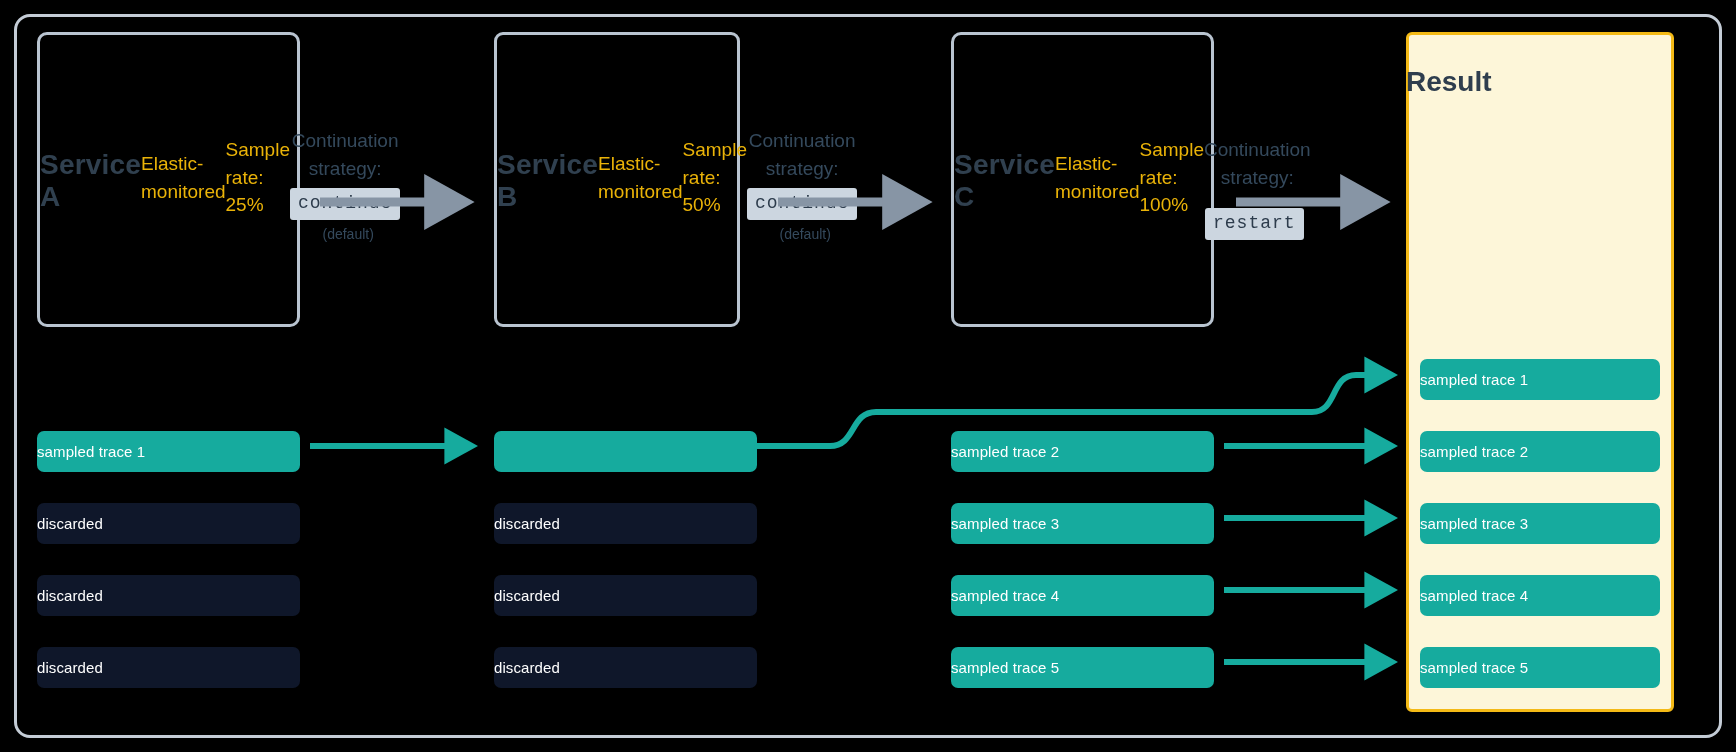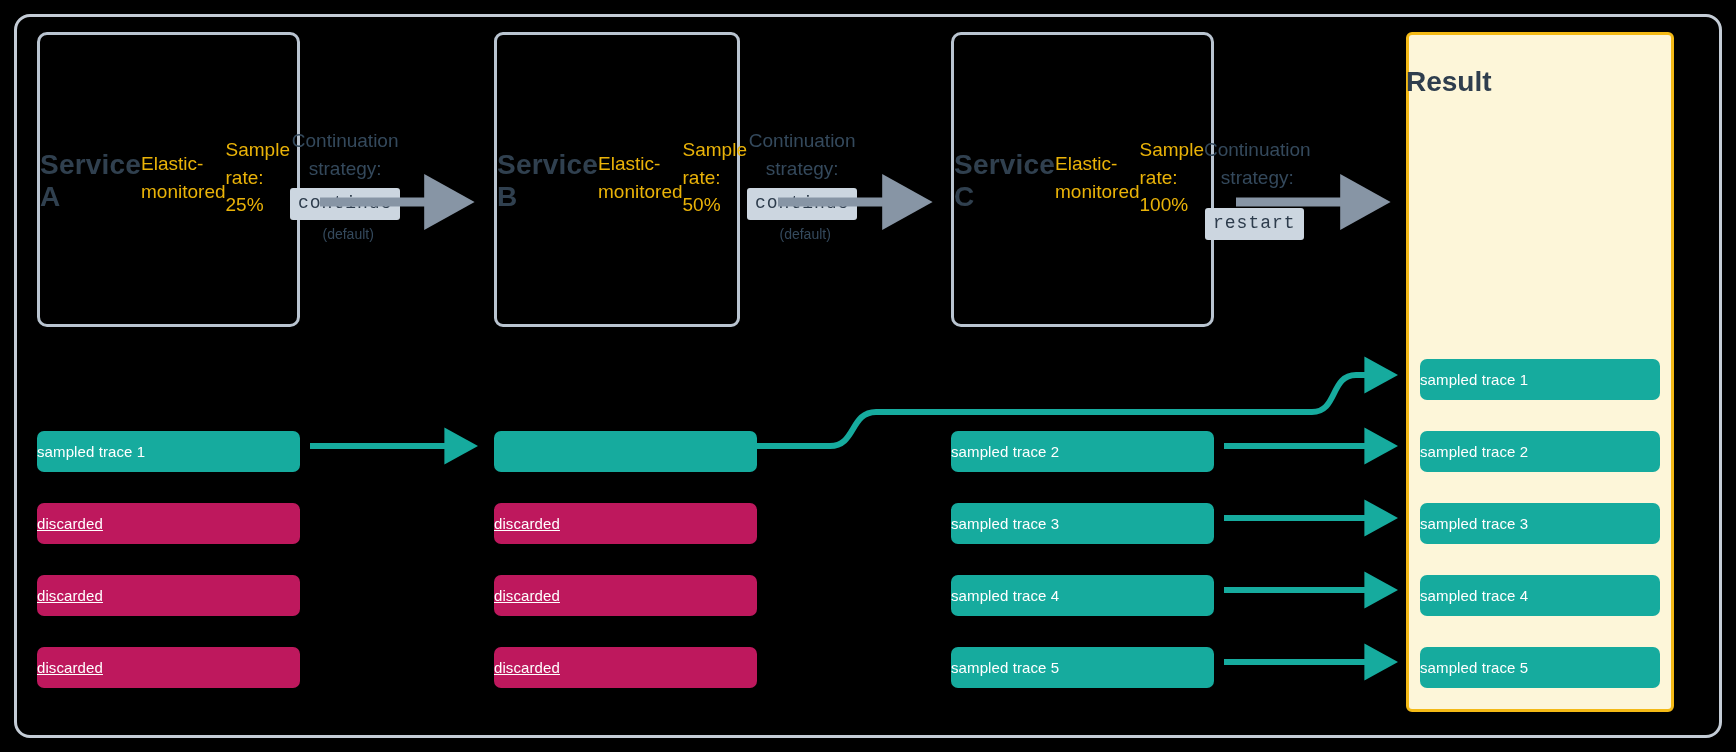--- a/index.html
+++ b/index.html
@@ -101,21 +101,21 @@
     display:flex;
     align-items:center;
     justify-content:flex-start;
     color:#ffffff;
     font-size:15px;
     letter-spacing:.1px;
     white-space:nowrap;
     margin-top:6px;
   }
   .chip.sampled{background:#16ab9e;}
-  .chip.discarded{background:#be185d;text-decoration:underline;}
+  .chip.discarded{background:#0f172a;}
 
   
   #wires{
     position:absolute;left:0;top:0;
     width:1736px;height:752px;
     pointer-events:none;
   }
 </style>
 </head>
 <body>

